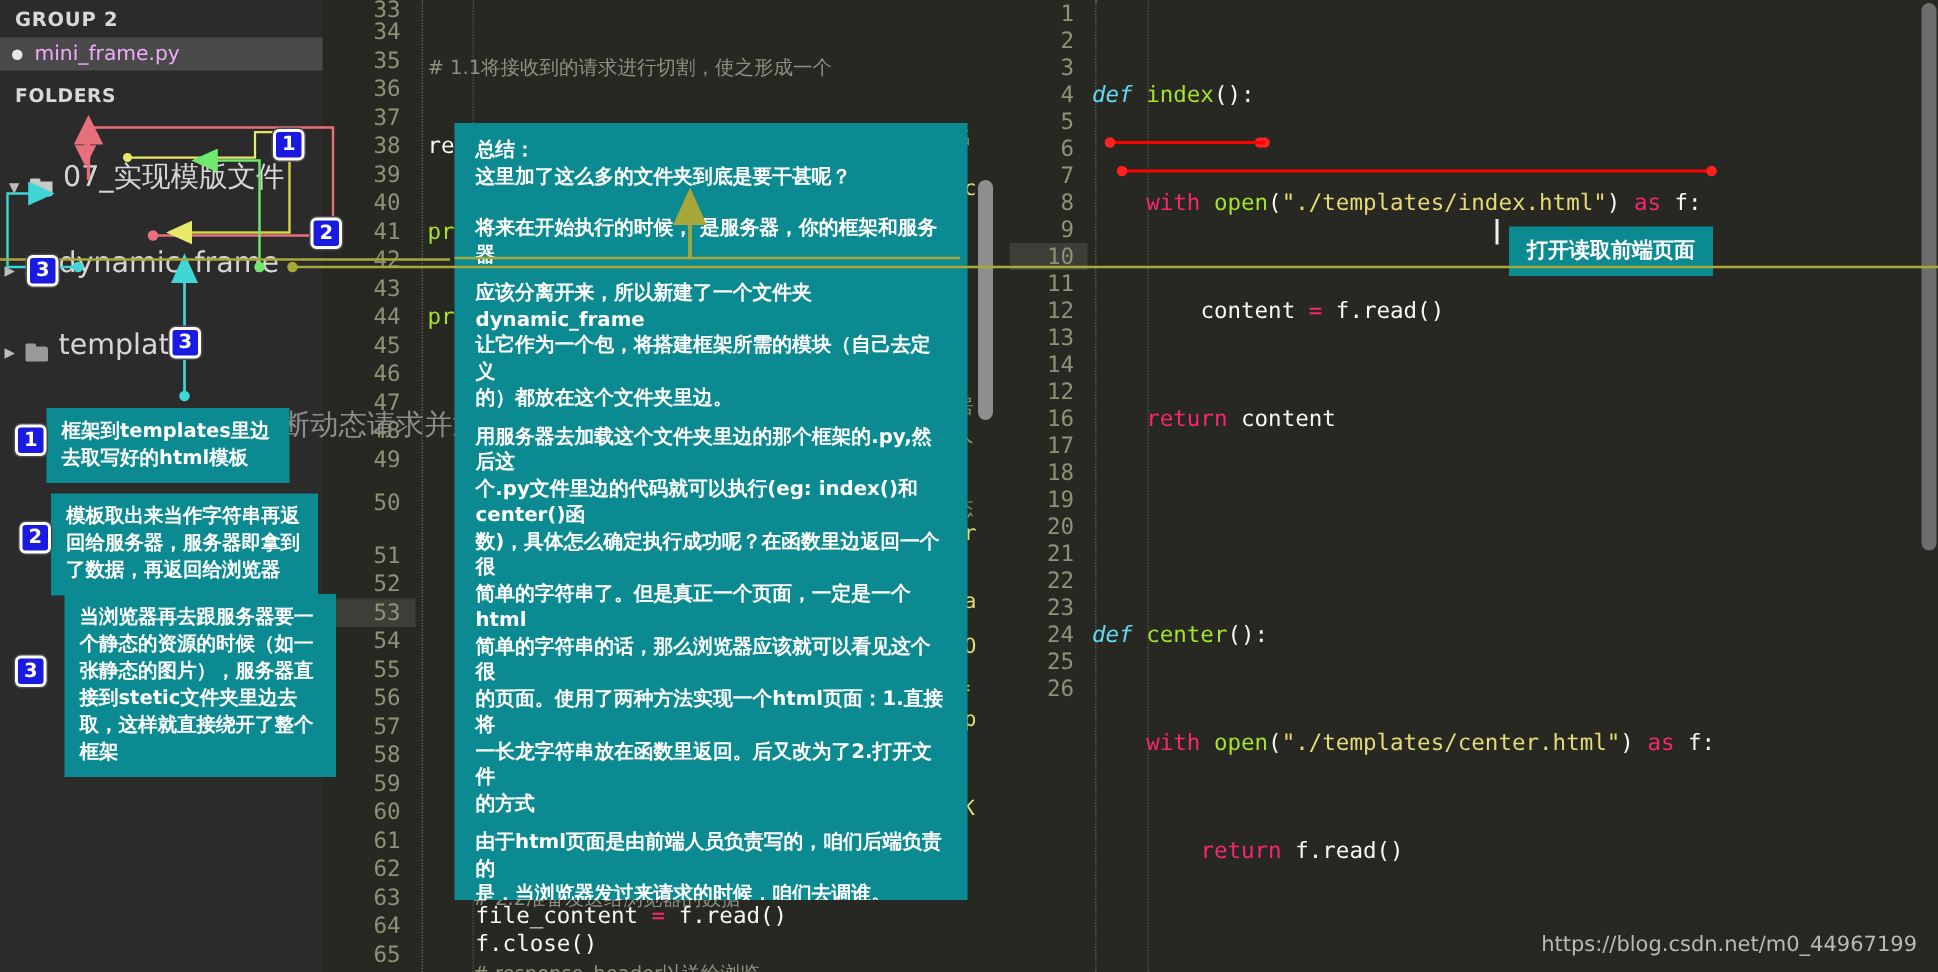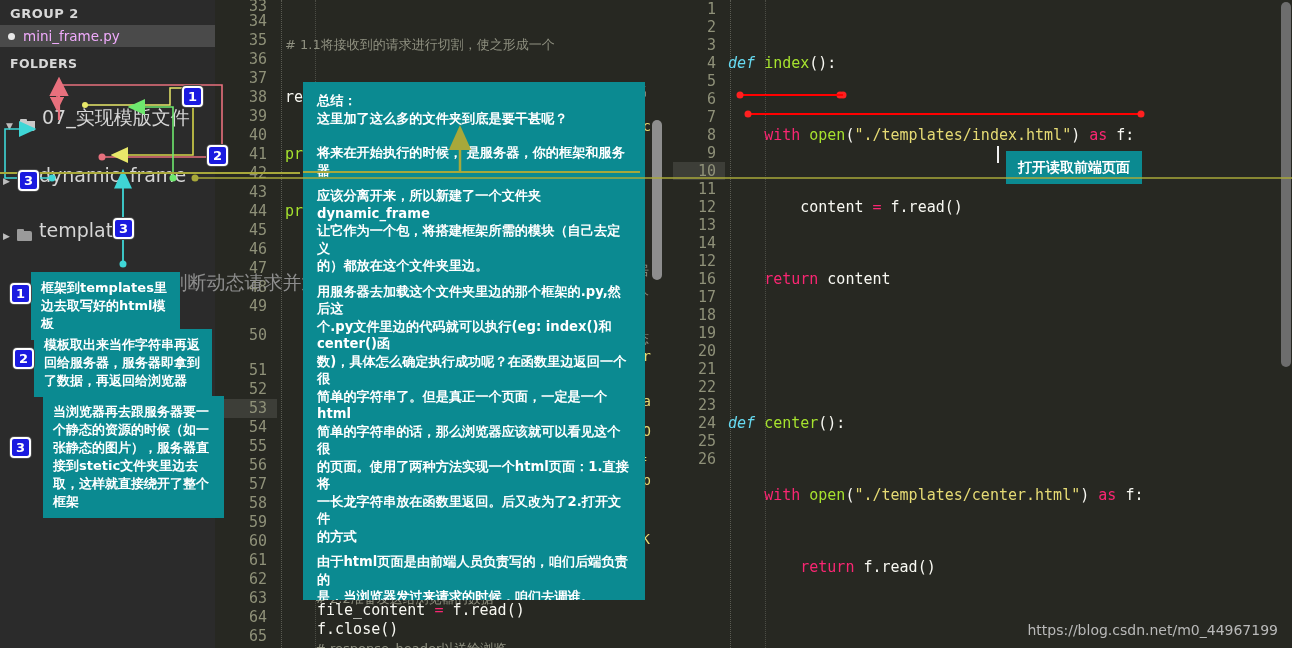--- a/index.html
+++ b/index.html
@@ -216,21 +216,21 @@
     position: absolute;
     background: #0b8a91;
     color: #ffffff;
     font-family: "DejaVu Sans", "Liberation Sans", sans-serif;
     font-size: 13px;
     line-height: 18px;
     font-weight: bold;
     padding: 7px 9px 7px 10px;
     z-index: 30;
   }
-  #callout1 { left: 31px; top: 272px; width: 149px; }
+  #callout1 { left: 31px; top: 272px; width: 162px; }
   #callout2 { left: 34px; top: 329px; width: 178px; }
   #callout3 { left: 31px; top: 396px; width: 181px; margin-left: 12px; }
 
   
   .badge {
     position: absolute;
     width: 21px; height: 21px;
     background: #1a1ae0;
     border: 2px solid #ffffff;
     border-radius: 4px;

